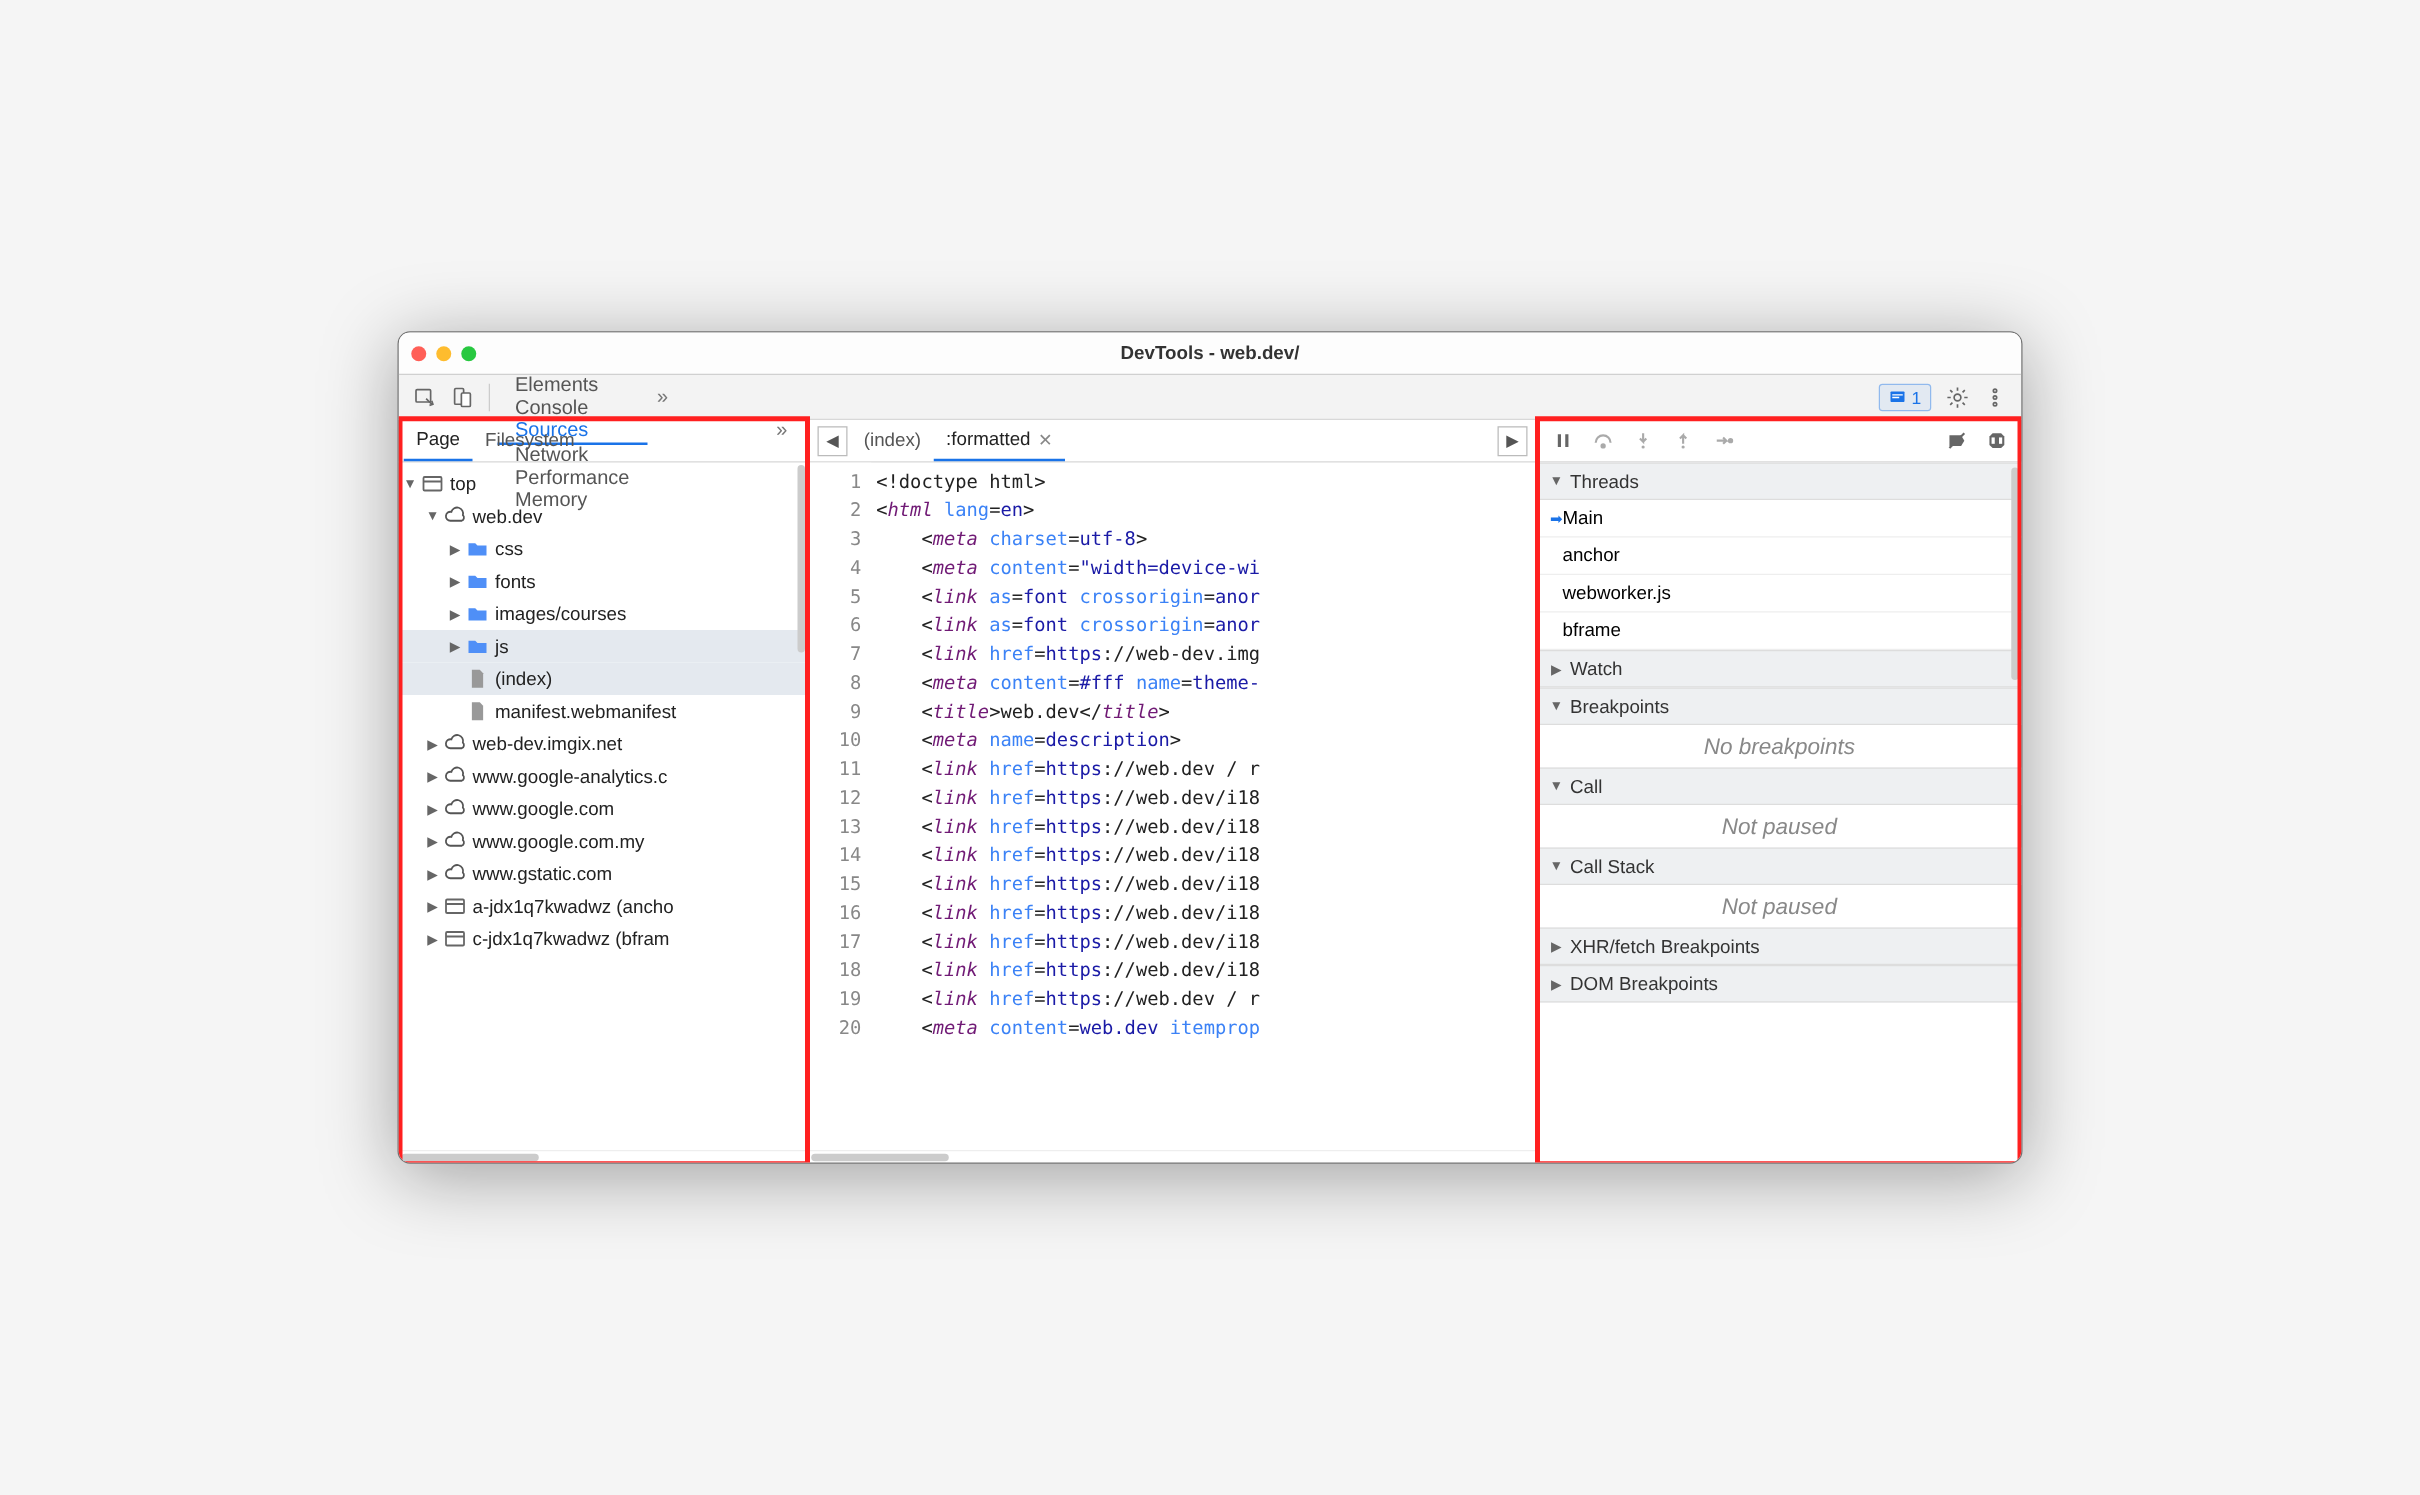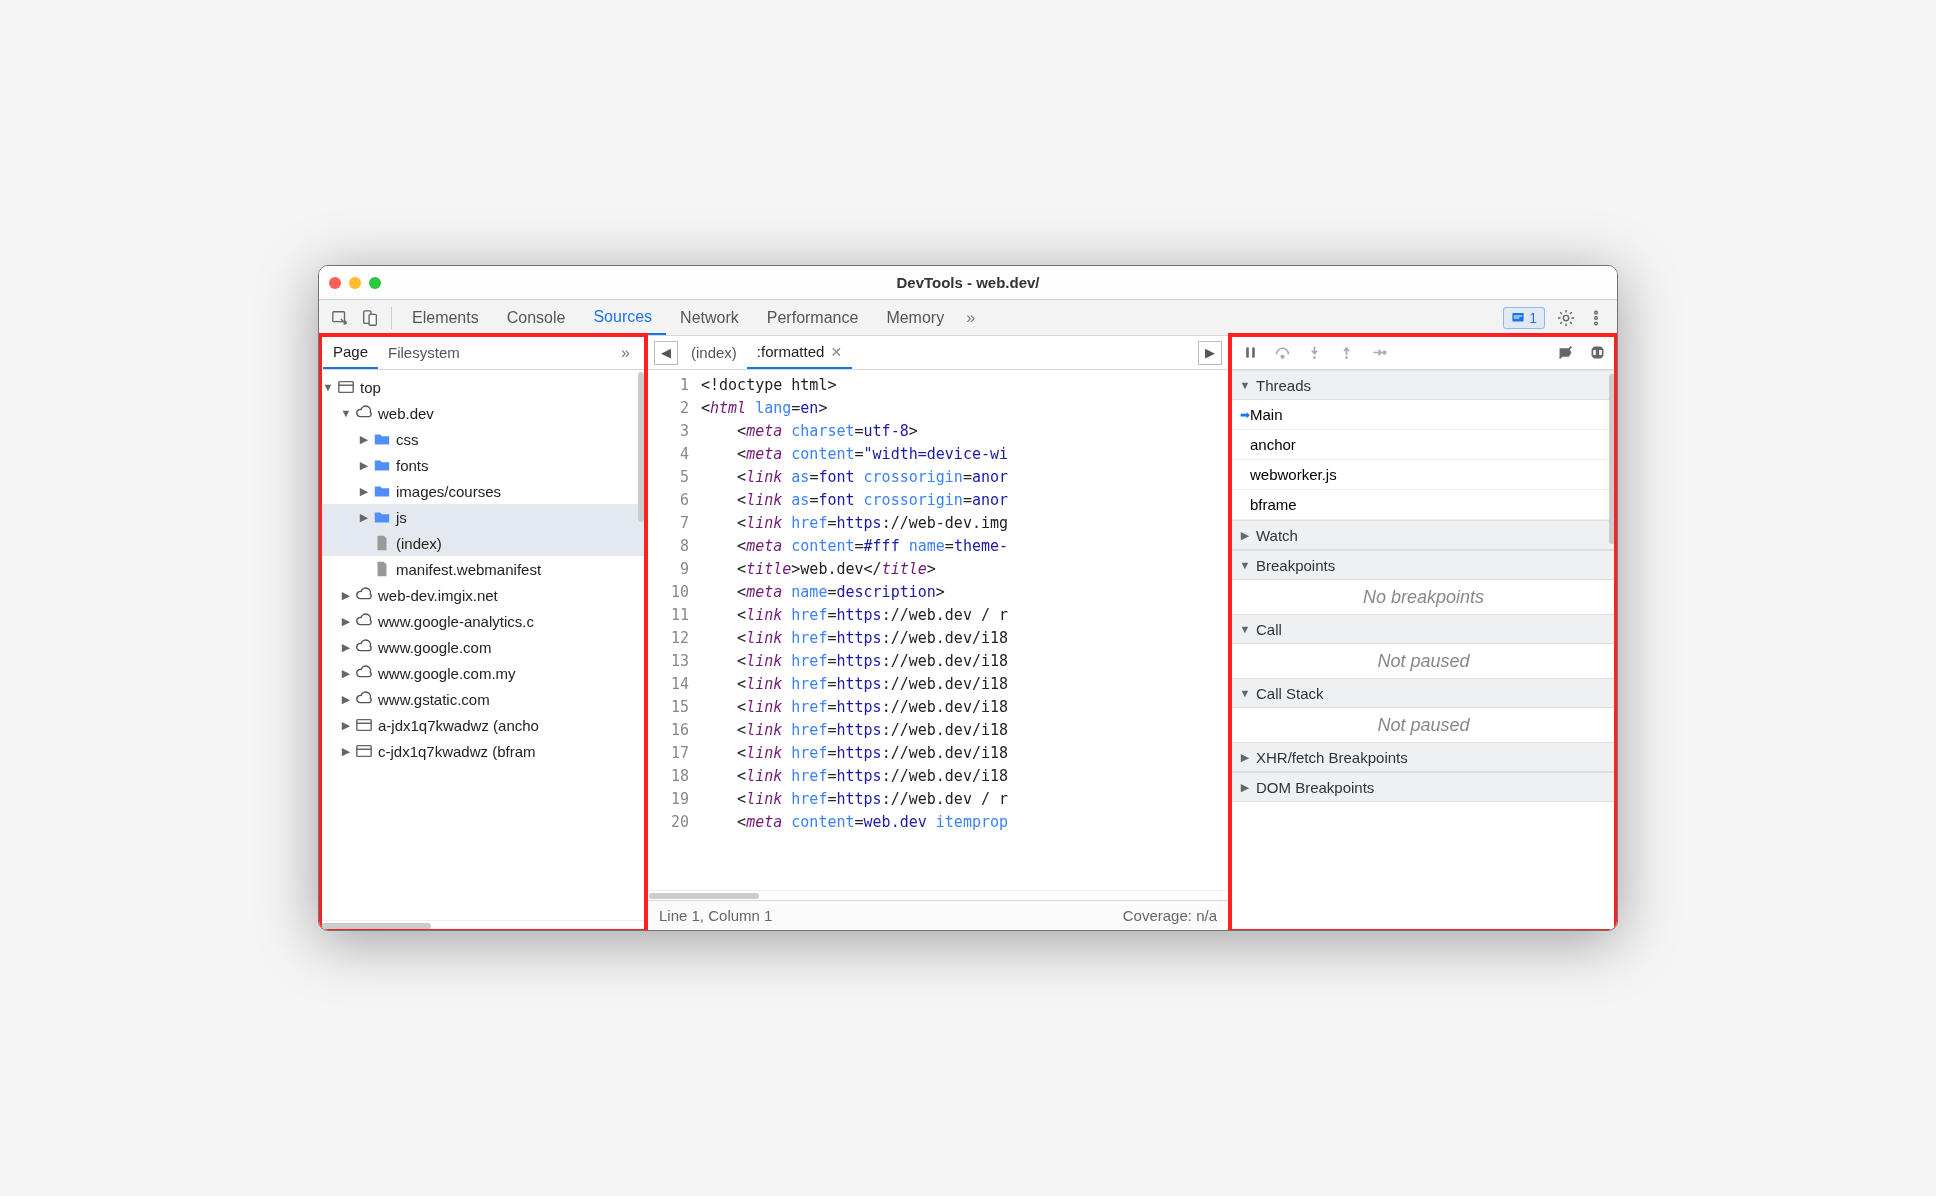--- a/index.html
+++ b/index.html
@@ -11,37 +11,37 @@
 .traffic span { width:12px; height:12px; border-radius:50%; display:block; }
 .tl-red { background:#ff5f57; }
 .tl-yellow { background:#febc2e; }
 .tl-green { background:#28c840; }
 .title { position:absolute; left:0; right:0; text-align:center; font-size:15px; font-weight:600; color:#333; }
 
 .toolbar { height:36px; display:flex; align-items:center; border-bottom:1px solid #d8d8d8; background:#f3f3f3; padding:0 6px; font-size:16px; color:#555; }
 .toolbar .tool-icon { width:30px; height:30px; display:flex; align-items:center; justify-content:center; color:#666; cursor:pointer; }
 .toolbar .tool-icon svg { width:18px; height:18px; stroke:currentColor; fill:none; stroke-width:1.5; }
 .tool-sep { width:1px; height:22px; background:#ccc; margin:0 6px; }
-.tabs { display:flex; height:100%; }
+.tabs { display:flex; height:100%;flex-direction:column; }
 .tab { padding:0 14px; display:flex; align-items:center; cursor:pointer; color:#555; }
 .tab.active { color:#1a73e8; border-bottom:2px solid #1a73e8; }
 .tb-spacer { flex:1; }
 .badge { display:flex; align-items:center; gap:4px; background:rgba(26,115,232,.08); border:1px solid rgba(26,115,232,.4); border-radius:3px; padding:2px 7px; color:#1a73e8; font-size:14px; margin-right:6px; }
 .chevron-sm { font-size:16px; color:#777; padding:0 8px; cursor:pointer; }
 
 .main { display:flex; height:594px; position:relative; }
 .pane-left { width:328px; border-right:1px solid #d8d8d8; display:flex; flex-direction:column; position:relative; }
 .pane-mid { flex:1; display:flex; flex-direction:column; min-width:0; }
 .pane-right { width:388px; border-left:1px solid #d8d8d8; display:flex; flex-direction:column; position:relative; }
 
 .hl-red { position:absolute; border:4px solid #ff2020; pointer-events:none; z-index:20; }
 .hl-left { left:-1px; top:-3px; width:330px; height:600px; }
 .hl-right { right:-1px; top:-3px; width:390px; height:600px; }
 
-.subtabs { height:34px; display:flex; align-items:center; border-bottom:1px solid #d8d8d8; font-size:15px; color:#555; padding:0 4px; }
+.subtabs { height:34px; display:flex; align-items:flex-start; border-bottom:1px solid #d8d8d8; font-size:15px; color:#555; padding:0 4px; }
 .subtab { padding:0 10px; height:100%; display:flex; align-items:center; cursor:pointer; }
 .subtab.active { border-bottom:2px solid #1a73e8; color:#222; }
 .subtabs .chevron-sm { margin-left:auto; }
 
 .tree { flex:1; overflow:auto; font-size:15px; color:#222; padding:4px 0; }
 .tree-row { display:flex; align-items:center; height:26px; cursor:pointer; white-space:nowrap; padding-right:6px; }
 .tree-row.selected { background:#e4e9ef; }
 .tw { display:inline-block; width:14px; text-align:center; color:#666; font-size:11px; }
 .tw.blank { color:transparent; }
 .ticon { width:18px; height:18px; margin:0 5px 0 2px; flex-shrink:0; }
@@ -305,24 +305,20 @@
               </div>
             </div>
         <div style="flex:1"></div>
         <div class="navbtn">▶</div>
       </div>
       <div class="code-wrap">
         <div class="gutter" id="gutter">1<br>2<br>3<br>4<br>5<br>6<br>7<br>8<br>9<br>10<br>11<br>12<br>13<br>14<br>15<br>16<br>17<br>18<br>19<br>20<br></div>
         <div class="code" id="code"><div><span class="txt">&lt;!doctype html&gt;</span></div><div><span class="txt">&lt;</span><span class="tag">html</span><span class="txt"> </span><span class="attr">lang</span><span class="txt">=</span><span class="val">en</span><span class="txt">&gt;</span></div><div><span class="txt">    &lt;</span><span class="tag">meta</span><span class="txt"> </span><span class="attr">charset</span><span class="txt">=</span><span class="val">utf-8</span><span class="txt">&gt;</span></div><div><span class="txt">    &lt;</span><span class="tag">meta</span><span class="txt"> </span><span class="attr">content</span><span class="txt">=</span><span class="val">"width=device-wi</span></div><div><span class="txt">    &lt;</span><span class="tag">link</span><span class="txt"> </span><span class="attr">as</span><span class="txt">=</span><span class="val">font</span><span class="txt"> </span><span class="attr">crossorigin</span><span class="txt">=</span><span class="val">anor</span></div><div><span class="txt">    &lt;</span><span class="tag">link</span><span class="txt"> </span><span class="attr">as</span><span class="txt">=</span><span class="val">font</span><span class="txt"> </span><span class="attr">crossorigin</span><span class="txt">=</span><span class="val">anor</span></div><div><span class="txt">    &lt;</span><span class="tag">link</span><span class="txt"> </span><span class="attr">href</span><span class="txt">=</span><span class="val">https</span><span class="txt">://web-dev.img</span></div><div><span class="txt">    &lt;</span><span class="tag">meta</span><span class="txt"> </span><span class="attr">content</span><span class="txt">=</span><span class="val">#fff</span><span class="txt"> </span><span class="attr">name</span><span class="txt">=</span><span class="val">theme-</span></div><div><span class="txt">    &lt;</span><span class="tag">title</span><span class="txt">&gt;web.dev&lt;/</span><span class="tag">title</span><span class="txt">&gt;</span></div><div><span class="txt">    &lt;</span><span class="tag">meta</span><span class="txt"> </span><span class="attr">name</span><span class="txt">=</span><span class="val">description</span><span class="txt">&gt;</span></div><div><span class="txt">    &lt;</span><span class="tag">link</span><span class="txt"> </span><span class="attr">href</span><span class="txt">=</span><span class="val">https</span><span class="txt">://web.dev / r</span></div><div><span class="txt">    &lt;</span><span class="tag">link</span><span class="txt"> </span><span class="attr">href</span><span class="txt">=</span><span class="val">https</span><span class="txt">://web.dev/i18</span></div><div><span class="txt">    &lt;</span><span class="tag">link</span><span class="txt"> </span><span class="attr">href</span><span class="txt">=</span><span class="val">https</span><span class="txt">://web.dev/i18</span></div><div><span class="txt">    &lt;</span><span class="tag">link</span><span class="txt"> </span><span class="attr">href</span><span class="txt">=</span><span class="val">https</span><span class="txt">://web.dev/i18</span></div><div><span class="txt">    &lt;</span><span class="tag">link</span><span class="txt"> </span><span class="attr">href</span><span class="txt">=</span><span class="val">https</span><span class="txt">://web.dev/i18</span></div><div><span class="txt">    &lt;</span><span class="tag">link</span><span class="txt"> </span><span class="attr">href</span><span class="txt">=</span><span class="val">https</span><span class="txt">://web.dev/i18</span></div><div><span class="txt">    &lt;</span><span class="tag">link</span><span class="txt"> </span><span class="attr">href</span><span class="txt">=</span><span class="val">https</span><span class="txt">://web.dev/i18</span></div><div><span class="txt">    &lt;</span><span class="tag">link</span><span class="txt"> </span><span class="attr">href</span><span class="txt">=</span><span class="val">https</span><span class="txt">://web.dev/i18</span></div><div><span class="txt">    &lt;</span><span class="tag">link</span><span class="txt"> </span><span class="attr">href</span><span class="txt">=</span><span class="val">https</span><span class="txt">://web.dev / r</span></div><div><span class="txt">    &lt;</span><span class="tag">meta</span><span class="txt"> </span><span class="attr">content</span><span class="txt">=</span><span class="val">web.dev</span><span class="txt"> </span><span class="attr">itemprop</span></div></div>
       </div>
       <div class="hscroll"></div>
-      <div class="statusbar">
-        <span>Line 1, Column 1</span>
-        <span>Coverage: n/a</span>
-      </div>
     </div>
 
     <div class="pane-right">
       <div class="dbg-toolbar">
         <div class="dbg-btn">
               <svg viewBox="0 0 20 20" fill="#666">
                 <rect x="5" y="4" width="3" height="12"></rect>
                 <rect x="12" y="4" width="3" height="12"></rect>
               </svg>
             </div>

